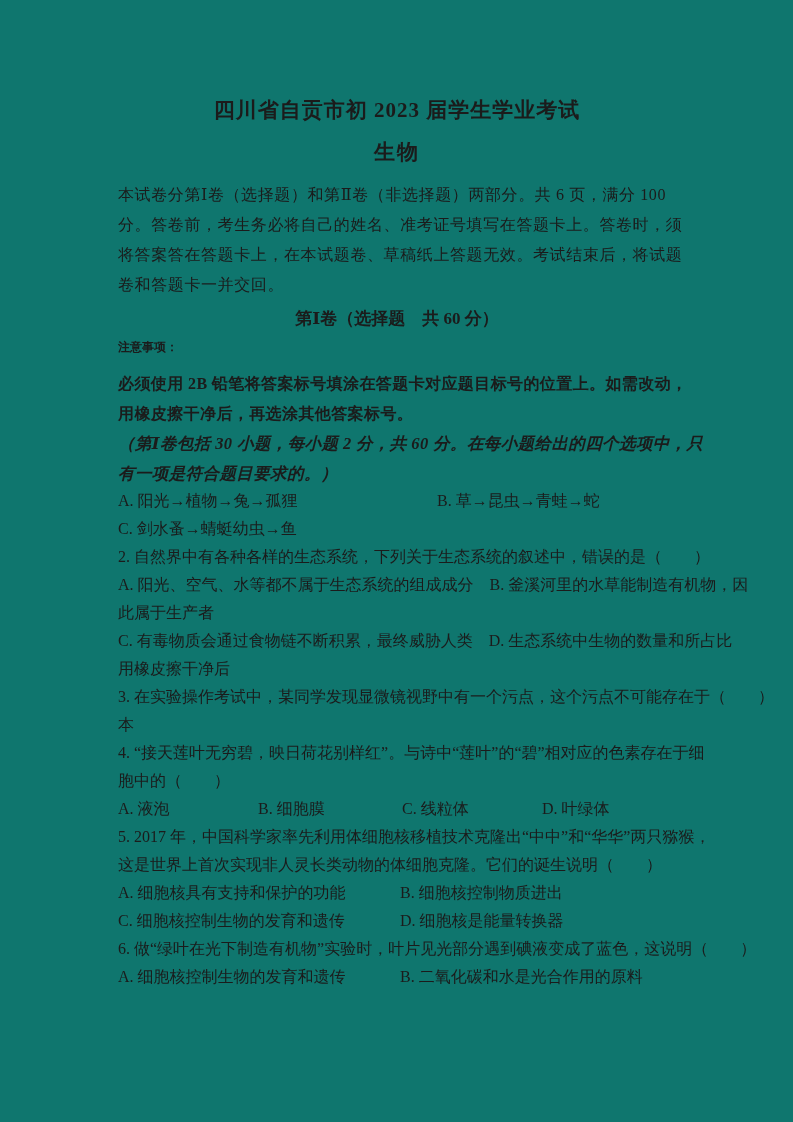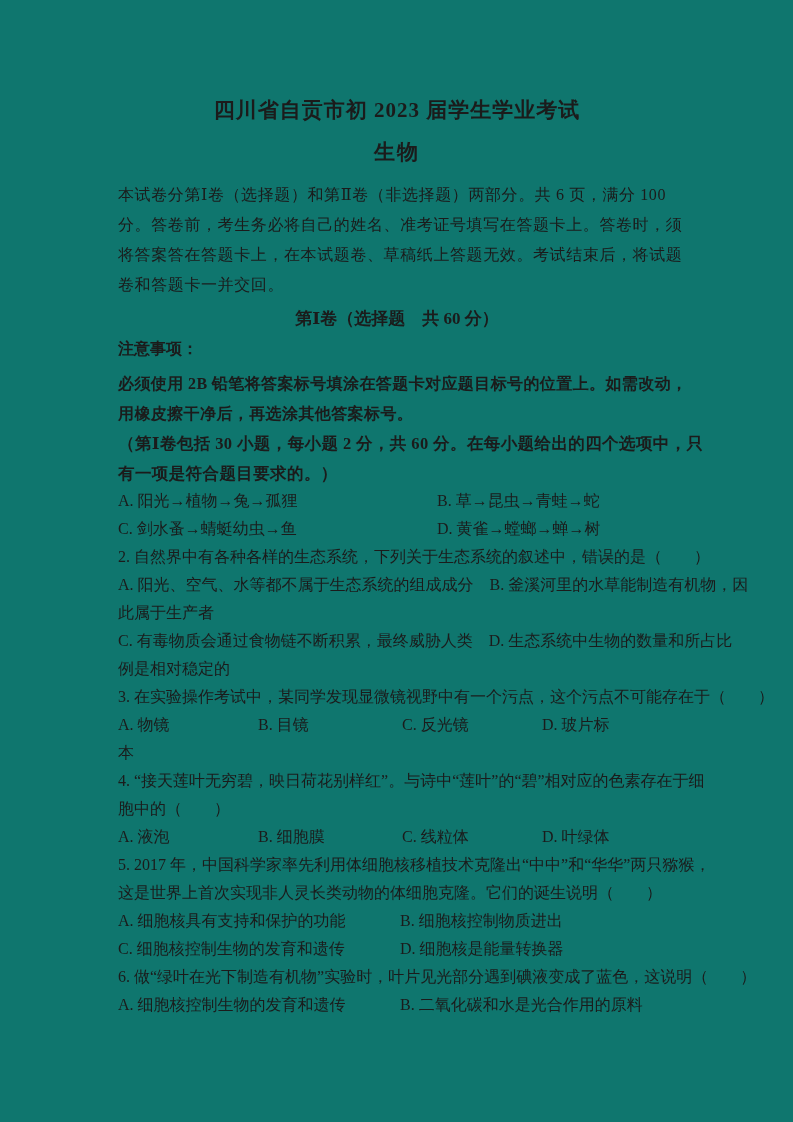--- a/index.html
+++ b/index.html
@@ -22,29 +22,29 @@
   .preamble { position:absolute; top:180px; left:0; width:558px; }
   .preamble .line {
     height:30px; line-height:30px; font-size:16px; font-weight:normal;
     letter-spacing:0.6px; white-space:nowrap;
   }
   .sec-header {
     position:absolute; top:307px; left:0; width:558px; text-align:center;
     font-size:17px; font-weight:bold; white-space:nowrap;
   }
   .notice-label {
-    position:absolute; top:339px; left:0; font-size:16px; font-weight:bold; white-space:nowrap;
+    position:absolute; top:339px; left:0; font-size:12px; font-weight:bold; white-space:nowrap;
   }
   .notice { position:absolute; top:369px; left:0; width:558px; }
   .notice .line, .desc .line {
     height:30px; line-height:30px; font-size:16px; font-weight:bold;
     letter-spacing:0.4px; white-space:nowrap;
   }
   .desc { position:absolute; top:429px; left:0; width:558px; }
-  .desc .line { font-size:16.5px; }
+  .desc .line { font-size:16.5px;font-style:italic; }
 
   .questions { position:absolute; top:487px; left:0; width:558px; }
   .qline { position:relative; height:28px; font-size:16px; line-height:28px; white-space:nowrap; }
   .qline .cell { position:absolute; top:0; left:0; line-height:28px; white-space:nowrap; }
   
   .c2w .cell:nth-child(2) { left:319px; }
   
   .c2 .cell:nth-child(2) { left:282px; }
   
   .c4 .cell:nth-child(2) { left:140px; }
@@ -79,49 +79,42 @@
       </div>
 
     <div class="questions" id="questions">
         <div>
           <div class="qline c2w">
             <span class="cell">A. 阳光→植物→兔→孤狸</span>
             <span class="cell">B. 草→昆虫→青蛙→蛇</span>
           </div>
           <div class="qline c2w">
             <span class="cell">C. 剑水蚤→蜻蜓幼虫→鱼</span>
-            <span class="cell">D. 黄雀→螳螂→蝉→树</span>
           </div>
         </div>
         <div>
           <div class="qline">
             <span class="cell">2. 自然界中有各种各样的生态系统，下列关于生态系统的叙述中，错误的是（　　）</span>
           </div>
           <div class="qline">
             <span class="cell">A. 阳光、空气、水等都不属于生态系统的组成成分　B. 釜溪河里的水草能制造有机物，因</span>
           </div>
           <div class="qline">
             <span class="cell">此属于生产者</span>
           </div>
           <div class="qline">
             <span class="cell">C. 有毒物质会通过食物链不断积累，最终威胁人类　D. 生态系统中生物的数量和所占比</span>
           </div>
           <div class="qline">
-            <span class="cell">例是相对稳定的</span>
+            <span class="cell">用橡皮擦干净后</span>
           </div>
         </div>
         <div>
           <div class="qline">
             <span class="cell">3. 在实验操作考试中，某同学发现显微镜视野中有一个污点，这个污点不可能存在于（　　）</span>
-          </div>
-          <div class="qline c4">
-            <span class="cell">A. 物镜</span>
-            <span class="cell">B. 目镜</span>
-            <span class="cell">C. 反光镜</span>
-            <span class="cell">D. 玻片标</span>
           </div>
           <div class="qline">
             <span class="cell">本</span>
           </div>
         </div>
         <div>
           <div class="qline">
             <span class="cell">4. “接天莲叶无穷碧，映日荷花别样红”。与诗中“莲叶”的“碧”相对应的色素存在于细</span>
           </div>
           <div class="qline">

